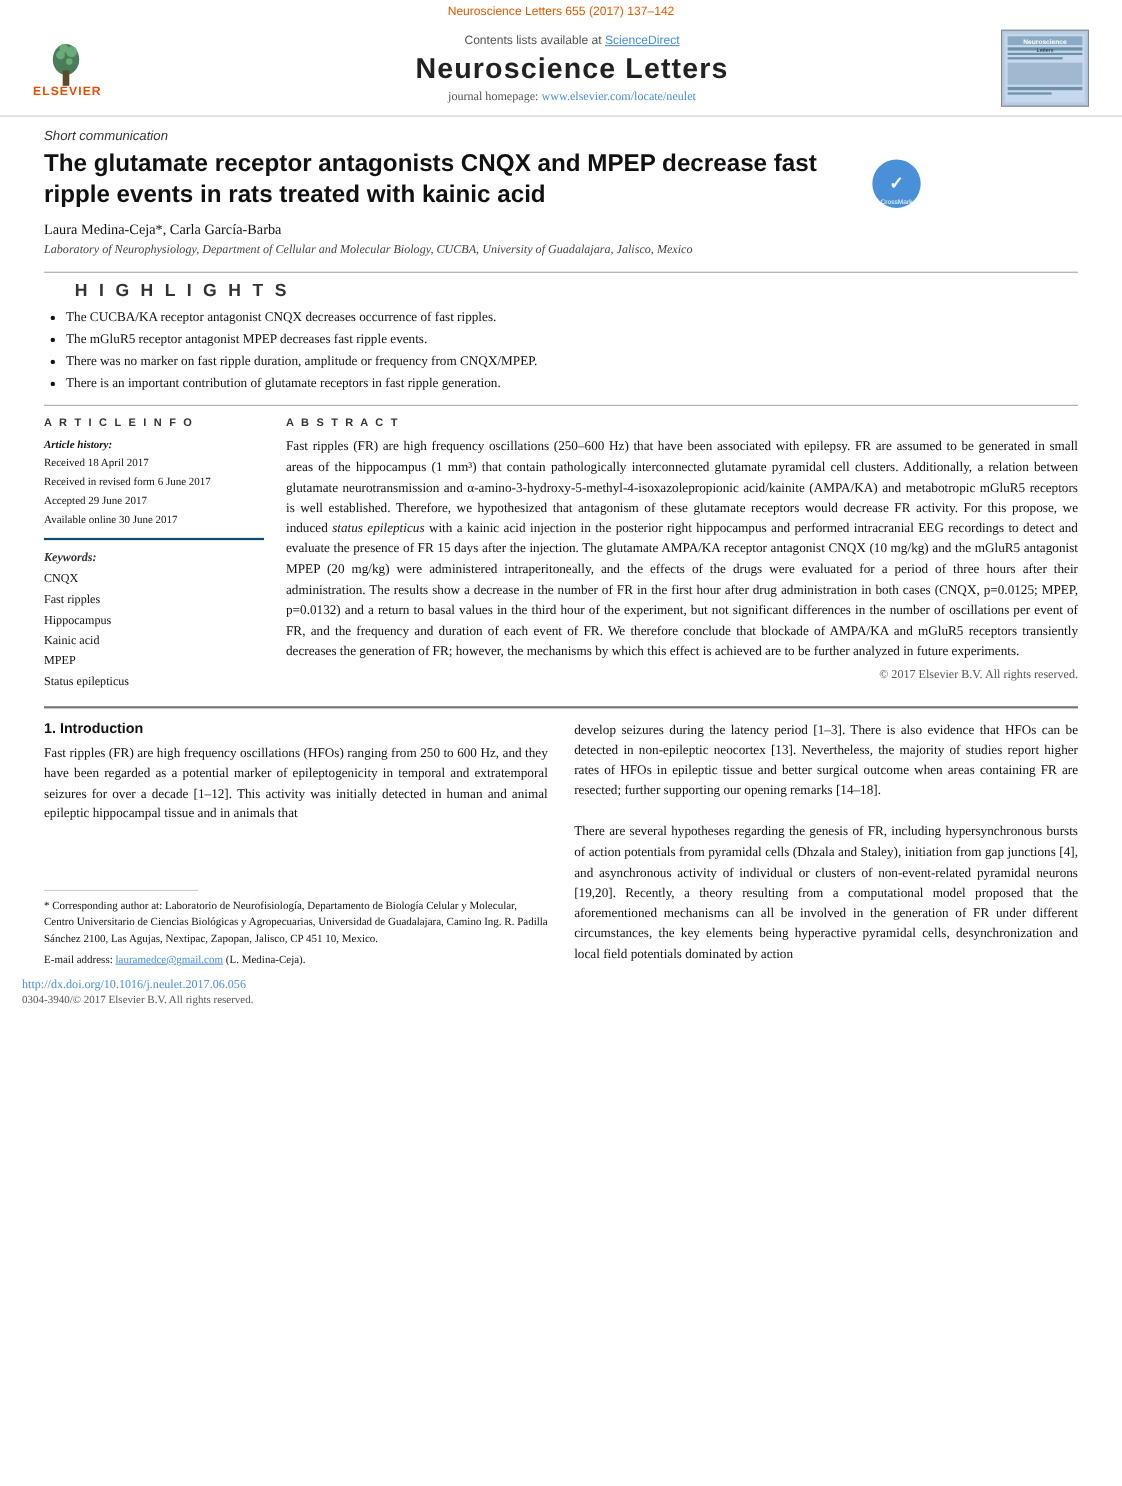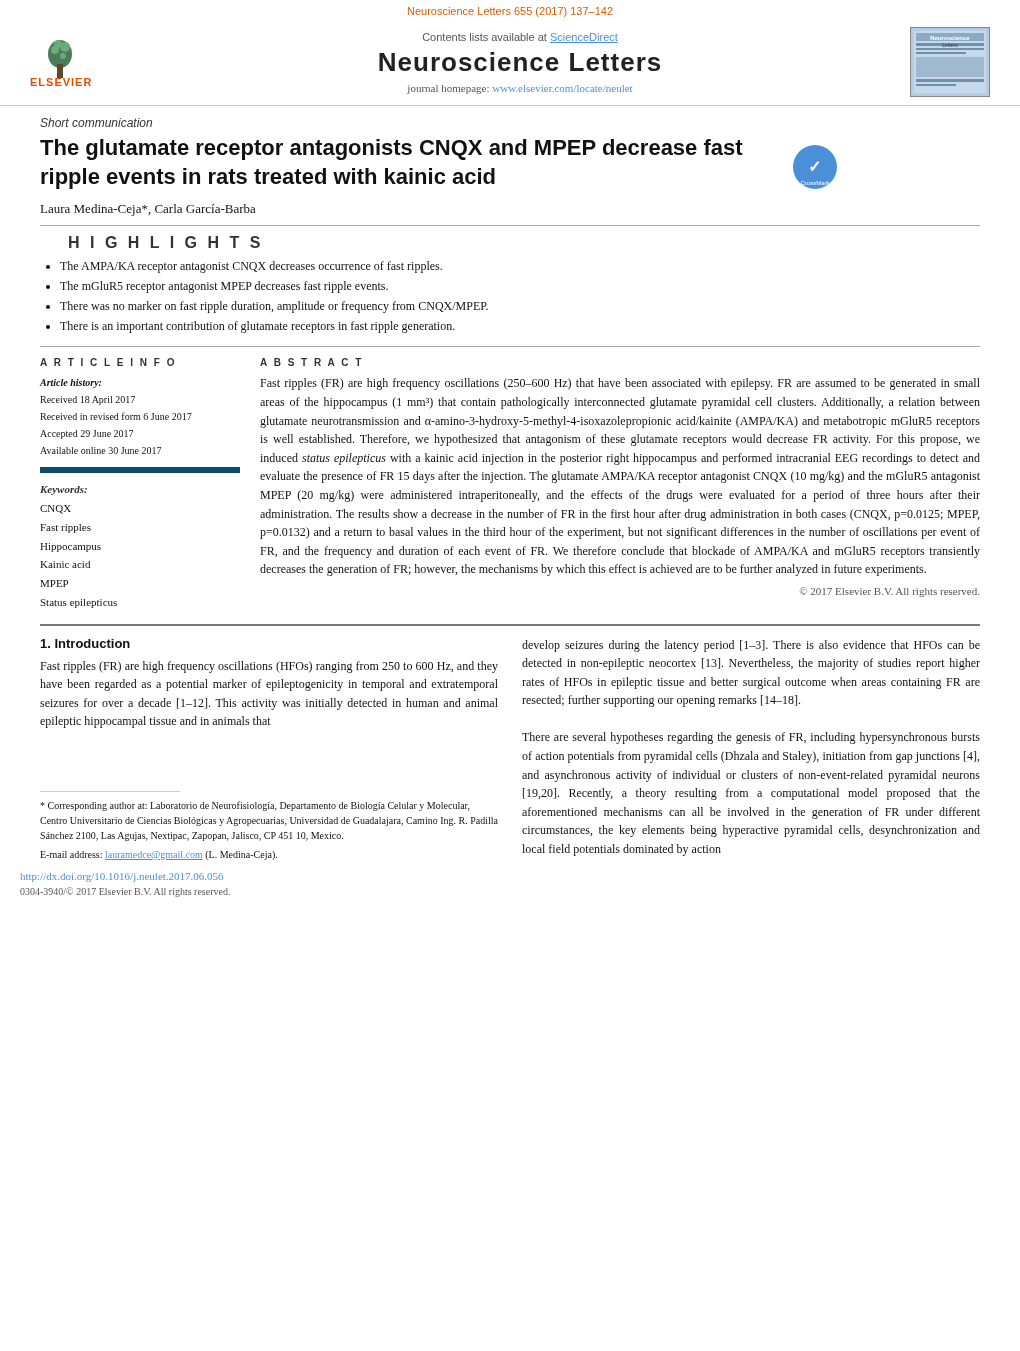--- a/index.html
+++ b/index.html
@@ -153,21 +153,21 @@
       font-size: 10px;
       line-height: 1.7;
       color: #111;
     }
     .article-history .label {
       font-style: italic;
       font-weight: bold;
     }
     .article-history-block {
       margin-bottom: 10px;
-      border-bottom: 6px solid #0c4a6e;
+      border-bottom: 2px solid #0c4a6e;
       padding-bottom: 8px;
     }
     .keywords-block {
       margin-top: 8px;
     }
     .keywords-title {
       font-style: italic;
       font-size: 11px;
       font-weight: bold;
       color: #333;
@@ -317,27 +317,28 @@
           <circle cx="25" cy="25" r="22" fill="#4a90d9"></circle>
           <text x="25" y="30" font-family="Arial" font-size="16" font-weight="bold" fill="#fff" text-anchor="middle">✓</text>
           <text x="25" y="43" font-family="Arial" font-size="6" fill="#fff" text-anchor="middle">CrossMark</text>
         </svg>
       </div>
     </div>
 
     <div class="authors">
       <span>Laura Medina-Ceja*, Carla García-Barba</span>
     </div>
+    <div class="affiliation">Laboratory of Neurophysiology, Department of Cellular and Molecular Biology, CUCBA, University of Guadalajara, Jalisco, Mexico</div>
 
     <hr class="section-divider">
 
     <div class="highlights-section">
       <div class="section-label">H I G H L I G H T S</div>
       <ul class="highlights-list">
-        <li>The AMPA/KA receptor antagonist CNQX decreases occurrence of fast ripples.</li>
+        <li>The CUCBA/KA receptor antagonist CNQX decreases occurrence of fast ripples.</li>
         <li>The mGluR5 receptor antagonist MPEP decreases fast ripple events.</li>
         <li>There was no marker on fast ripple duration, amplitude or frequency from CNQX/MPEP.</li>
         <li>There is an important contribution of glutamate receptors in fast ripple generation.</li>
       </ul>
     </div>
 
     <hr class="section-divider">
 
     <div class="two-col">
 

